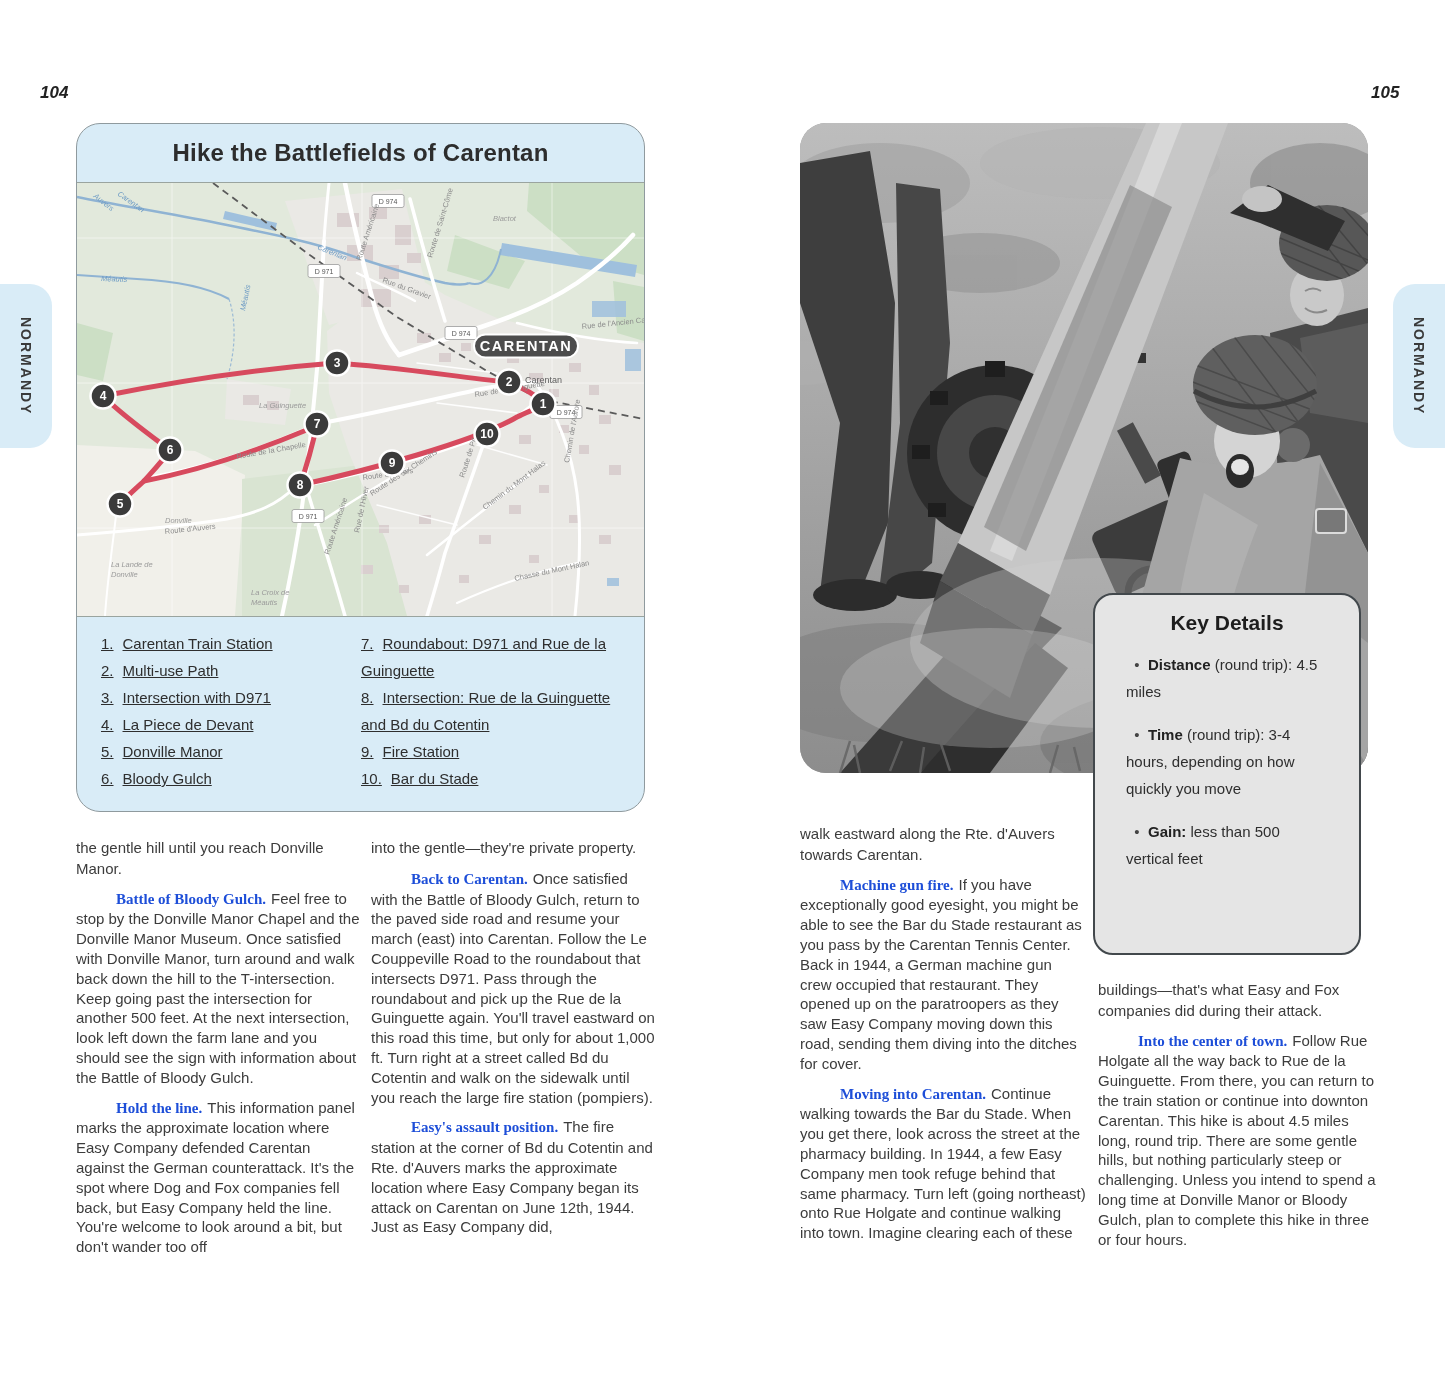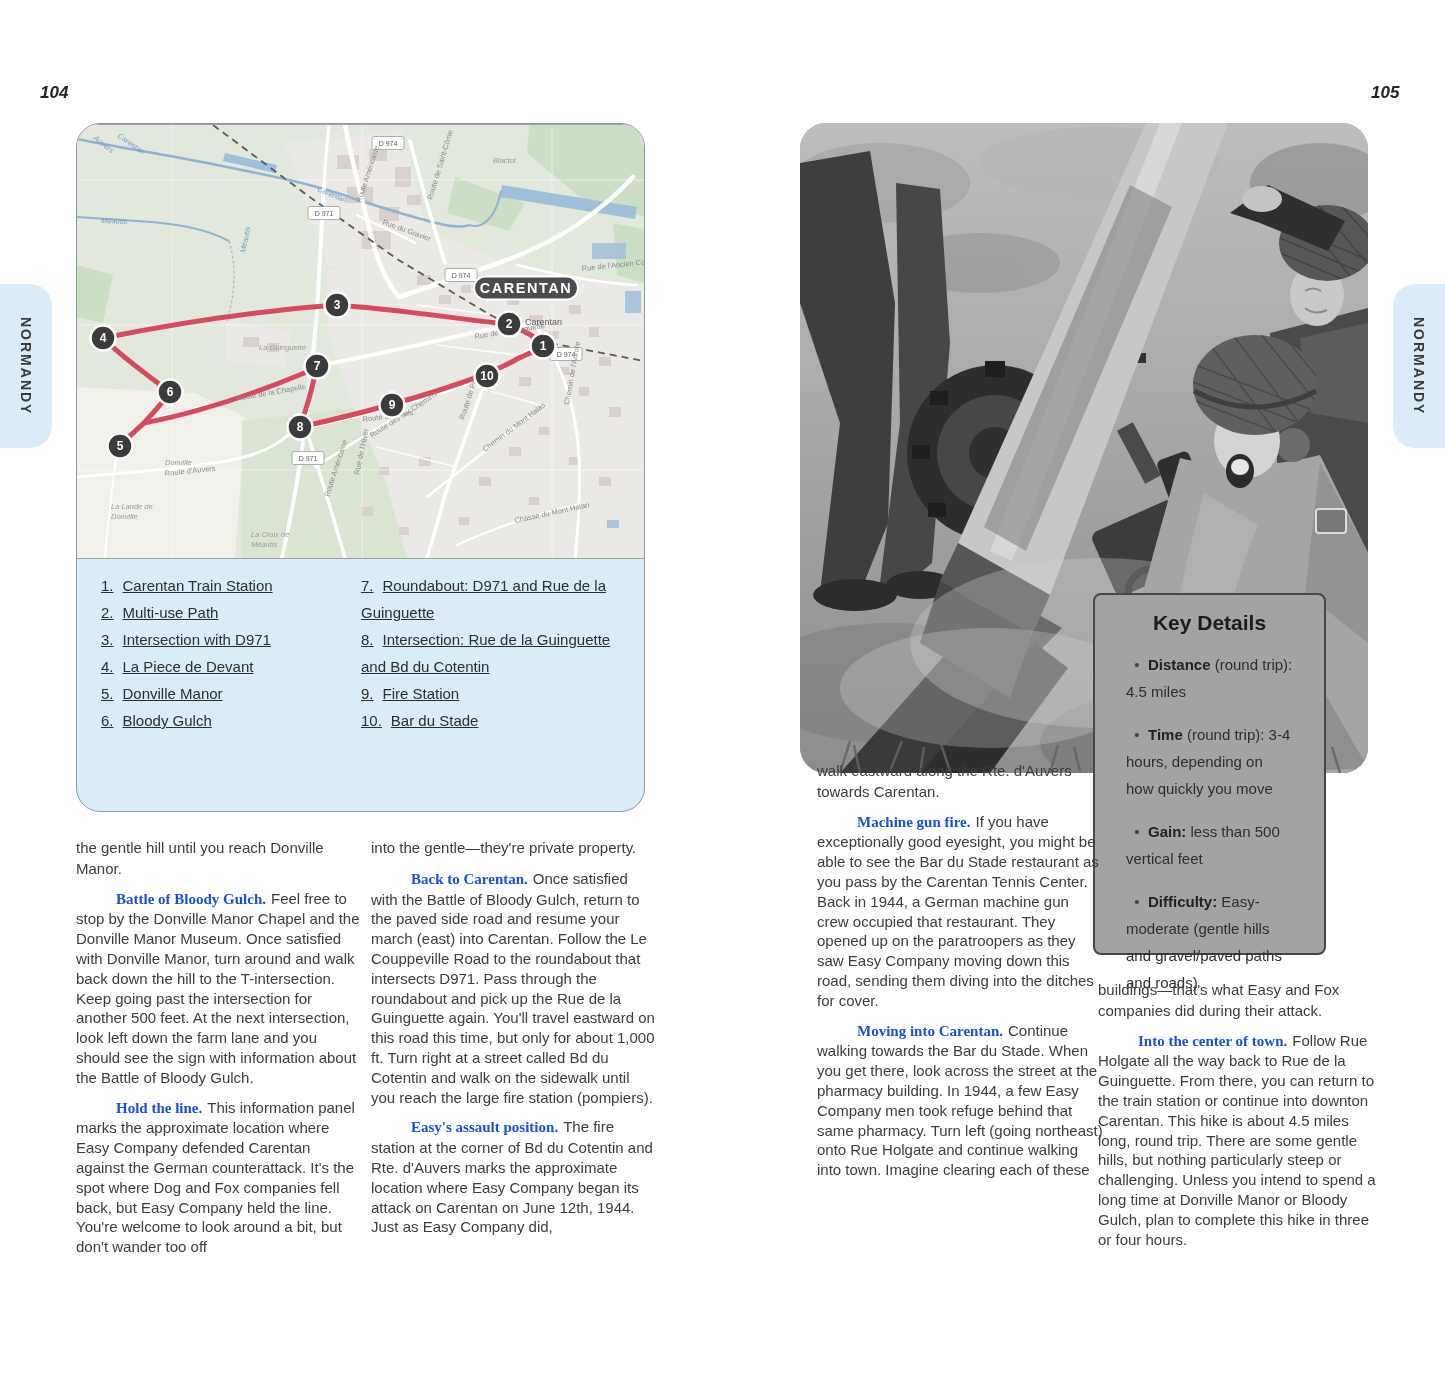--- a/index.html
+++ b/index.html
@@ -32,34 +32,34 @@
   .legend .lcol{font-size:15px;line-height:27px;color:#2e2e2e;}
   .legend .lcol.c1{width:260px;}
   .legend .lcol.c2{width:258px;}
   .legend p{margin:0;text-decoration:underline;}
   .legend .num{margin-right:9px;}
 
   
   .col{position:absolute;width:286px;font-size:15px;line-height:19.8px;color:#3c3c3c;}
   #lcol1{left:76px;top:838px;}
   #lcol2{left:371px;top:838px;}
-  #rcol1{left:800px;top:761px;margin-left:17px;}
+  #rcol1{left:800px;top:824px;}
   #rcol2{left:1098px;top:980px;}
   .para{margin:0 0 10px 0;}
   .para.lead{text-indent:40px;}
   .para strong{color:#1d4ed8;margin-right:5px;font-family:Liberation Serif, serif;}
   .para strong:empty{margin:0;}
 
   
   .photo-card{position:absolute;left:800px;top:123px;width:568px;height:650px;
     border-radius:26px;overflow:hidden;background:#9a9a9a;}
 
   
-  .key-details{position:absolute;left:1093px;top:593px;width:233px;height:362px;
-    background:#a3a3a3;border:2px solid #42484c;border-radius:8px;
+  .key-details{position:absolute;left:1093px;top:593px;width:268px;height:362px;
+    background:#e5e5e5;border:2px solid #42484c;border-radius:20px;
     padding:16px 15px 12px 15px;box-sizing:border-box;}
   .key-details h3{margin:0 0 16px 0;text-align:center;font-size:21px;color:#1d1d1d;}
   .kd-item{margin:16px;font-size:15px;line-height:27px;color:#2e2e2e;}
   .kd-item .dot{display:inline-block;width:22px;text-align:center;color:#444;}
   .kd-item strong{color:#222;}
 
   
   .m-road{fill:#8c8c8c;font-size:7.5px;font-family:"Liberation Sans",sans-serif;}
   .m-place{fill:#9a9a9a;font-size:7.5px;font-style:italic;font-family:"Liberation Sans",sans-serif;}
   .m-town{fill:#5f5f5f;font-size:9px;font-family:"Liberation Sans",sans-serif;}
@@ -76,20 +76,21 @@
 <div class="page-num" id="pn-right">105</div>
 
 <div class="side-tab left">
   <span>NORMANDY</span>
 </div>
 <div class="side-tab right">
   <span>NORMANDY</span>
 </div>
 
 <div class="hike-card">
+  <div class="card-title">Hike the Battlefields of Carentan</div>
 
   <div class="map-wrap">
     <svg id="map-svg" width="567" height="433" viewBox="0 0 567 433" xmlns="http://www.w3.org/2000/svg">
 
       <rect x="0" y="0" width="567" height="433" fill="#e2e9dc"></rect>
 
       <path d="M0,262 L118,268 L168,292 L158,433 L0,433 Z" fill="#f1f0ea"></path>
 
       <g fill="#ccdfc5">
         <path d="M452,0 L567,0 L567,92 L505,74 L450,28 Z"></path>
@@ -450,21 +451,20 @@
       <path d="M40,650 l10,-32 M60,650 l-6,-28 M90,648 l12,-30 M120,650 l4,-26 M150,648 l-10,-30 M250,650 l8,-28 M280,648 l-6,-24 M310,650 l10,-26 M350,650 l-8,-24 M390,650 l6,-22 M540,650 l-8,-26"></path>
     </g>
   </svg>
 </div>
 
 <div class="key-details">
   <h3>Key Details</h3>
   <p class="kd-item"><span class="dot">•</span><strong>Distance</strong><span> (round trip): 4.5 miles</span></p>
   <p class="kd-item"><span class="dot">•</span><strong>Time</strong><span> (round trip): 3-4 hours, depending on how quickly you move</span></p>
   <p class="kd-item"><span class="dot">•</span><strong>Gain:</strong><span> less than 500 vertical feet</span></p>
-  <p class="kd-item"><span class="dot">•</span><strong>Difficulty:</strong><span> Easy-moderate (gentle hills and gravel/paved paths and roads)</span></p>
 </div>
 
 <div class="col" id="rcol1">
   <p class="para"><strong></strong><span>walk eastward along the Rte. d'Auvers towards Carentan.</span></p>
   <p class="para lead"><strong>Machine gun fire.</strong><span>If you have exceptionally good eyesight, you might be able to see the Bar du Stade restaurant as you pass by the Carentan Tennis Center. Back in 1944, a German machine gun crew occupied that restaurant. They opened up on the paratroopers as they saw Easy Company moving down this road, sending them diving into the ditches for cover.</span></p>
   <p class="para lead"><strong>Moving into Carentan.</strong><span>Continue walking towards the Bar du Stade. When you get there, look across the street at the pharmacy building. In 1944, a few Easy Company men took refuge behind that same pharmacy. Turn left (going northeast) onto Rue Holgate and continue walking into town. Imagine clearing each of these</span></p>
 </div>
 <div class="col" id="rcol2">
   <p class="para"><strong></strong><span>buildings—that's what Easy and Fox companies did during their attack.</span></p>
   <p class="para lead"><strong>Into the center of town.</strong><span>Follow Rue Holgate all the way back to Rue de la Guinguette. From there, you can return to the train station or continue into downton Carentan. This hike is about 4.5 miles long, round trip. There are some gentle hills, but nothing particularly steep or challenging. Unless you intend to spend a long time at Donville Manor or Bloody Gulch, plan to complete this hike in three or four hours.</span></p>

